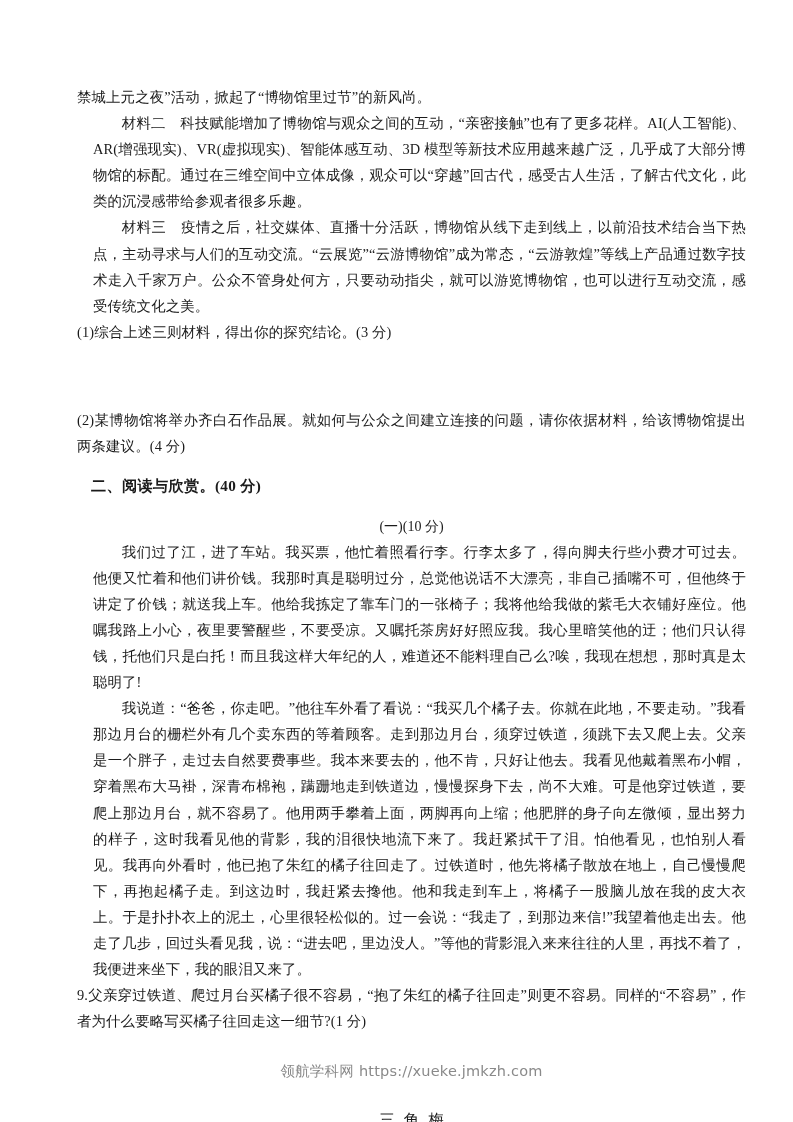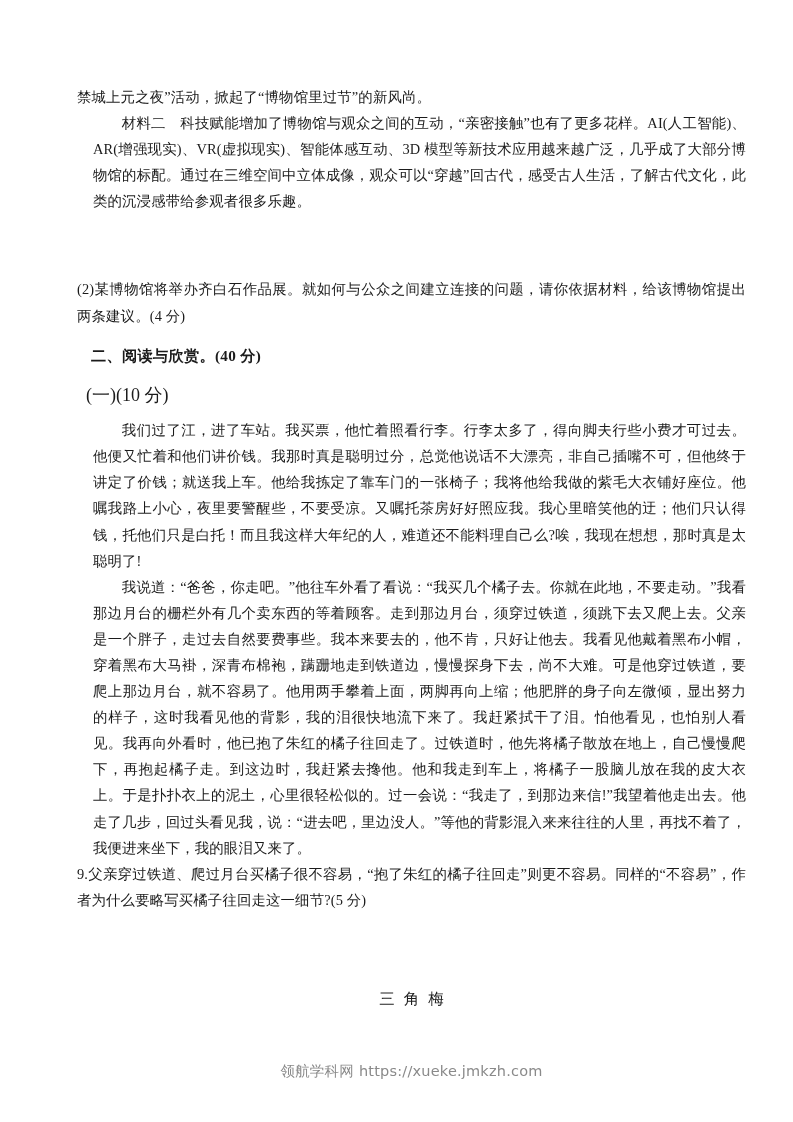--- a/index.html
+++ b/index.html
@@ -55,23 +55,24 @@
 
   .section-head {
     font-size: 15.2px;
     line-height: 26.5px;
     font-weight: bold;
     margin: 14px;
     letter-spacing: 0.3px;
   }
 
   .centered {
-    font-size: 18px;
+    text-align: center;
+    font-size: 14px;
     line-height: 25px;
-    margin: 9px;
+    margin: 0;
   }
 
   .piece-title {
     text-align: center;
     font-size: 15.5px;
     line-height: 27px;
     margin: 0;
     letter-spacing: 9px;
     text-indent: 9px;
   }
@@ -95,35 +96,37 @@
 <body>
 
 <div class="page">
 
   <div class="content">
 
     <p class="p cont">禁城上元之夜”活动，掀起了“博物馆里过节”的新风尚。</p>
 
     <p class="p indent">材料二　科技赋能增加了博物馆与观众之间的互动，“亲密接触”也有了更多花样。AI(人工智能)、AR(增强现实)、VR(虚拟现实)、智能体感互动、3D 模型等新技术应用越来越广泛，几乎成了大部分博物馆的标配。通过在三维空间中立体成像，观众可以“穿越”回古代，感受古人生活，了解古代文化，此类的沉浸感带给参观者很多乐趣。</p>
 
+    <p class="p indent">材料三　疫情之后，社交媒体、直播十分活跃，博物馆从线下走到线上，以前沿技术结合当下热点，主动寻求与人们的互动交流。“云展览”“云游博物馆”成为常态，“云游敦煌”等线上产品通过数字技术走入千家万户。公众不管身处何方，只要动动指尖，就可以游览博物馆，也可以进行互动交流，感受传统文化之美。</p>
 
+    <p class="p cont">(1)综合上述三则材料，得出你的探究结论。(3 分)</p>
 
     <div class="gap-xl"></div>
 
     <p class="p cont">(2)某博物馆将举办齐白石作品展。就如何与公众之间建立连接的问题，请你依据材料，给该博物馆提出两条建议。(4 分)</p>
 
     <p class="section-head">二、阅读与欣赏。(40 分)</p>
 
     <p class="centered">(一)(10 分)</p>
 
     <p class="p indent">我们过了江，进了车站。我买票，他忙着照看行李。行李太多了，得向脚夫行些小费才可过去。他便又忙着和他们讲价钱。我那时真是聪明过分，总觉他说话不大漂亮，非自己插嘴不可，但他终于讲定了价钱；就送我上车。他给我拣定了靠车门的一张椅子；我将他给我做的紫毛大衣铺好座位。他嘱我路上小心，夜里要警醒些，不要受凉。又嘱托茶房好好照应我。我心里暗笑他的迂；他们只认得钱，托他们只是白托！而且我这样大年纪的人，难道还不能料理自己么?唉，我现在想想，那时真是太聪明了!</p>
 
     <p class="p indent">我说道：“爸爸，你走吧。”他往车外看了看说：“我买几个橘子去。你就在此地，不要走动。”我看那边月台的栅栏外有几个卖东西的等着顾客。走到那边月台，须穿过铁道，须跳下去又爬上去。父亲是一个胖子，走过去自然要费事些。我本来要去的，他不肯，只好让他去。我看见他戴着黑布小帽，穿着黑布大马褂，深青布棉袍，蹒跚地走到铁道边，慢慢探身下去，尚不大难。可是他穿过铁道，要爬上那边月台，就不容易了。他用两手攀着上面，两脚再向上缩；他肥胖的身子向左微倾，显出努力的样子，这时我看见他的背影，我的泪很快地流下来了。我赶紧拭干了泪。怕他看见，也怕别人看见。我再向外看时，他已抱了朱红的橘子往回走了。过铁道时，他先将橘子散放在地上，自己慢慢爬下，再抱起橘子走。到这边时，我赶紧去搀他。他和我走到车上，将橘子一股脑儿放在我的皮大衣上。于是扑扑衣上的泥土，心里很轻松似的。过一会说：“我走了，到那边来信!”我望着他走出去。他走了几步，回过头看见我，说：“进去吧，里边没人。”等他的背影混入来来往往的人里，再找不着了，我便进来坐下，我的眼泪又来了。</p>
 
-    <p class="p cont">9.父亲穿过铁道、爬过月台买橘子很不容易，“抱了朱红的橘子往回走”则更不容易。同样的“不容易”，作者为什么要略写买橘子往回走这一细节?(5 分)</p>
+    <p class="p cont">9.父亲穿过铁道、爬过月台买橘子很不容易，“抱了朱红的橘子往回走”则更不容易。同样的“不容易”，作者为什么要略写买橘子往回走这一细节?(1 分)</p>
 
     <div class="gap-md"></div>
 
 
     <div class="gap-lg"></div>
 
 
     <p class="piece-title">三角梅</p>
 
   </div>

